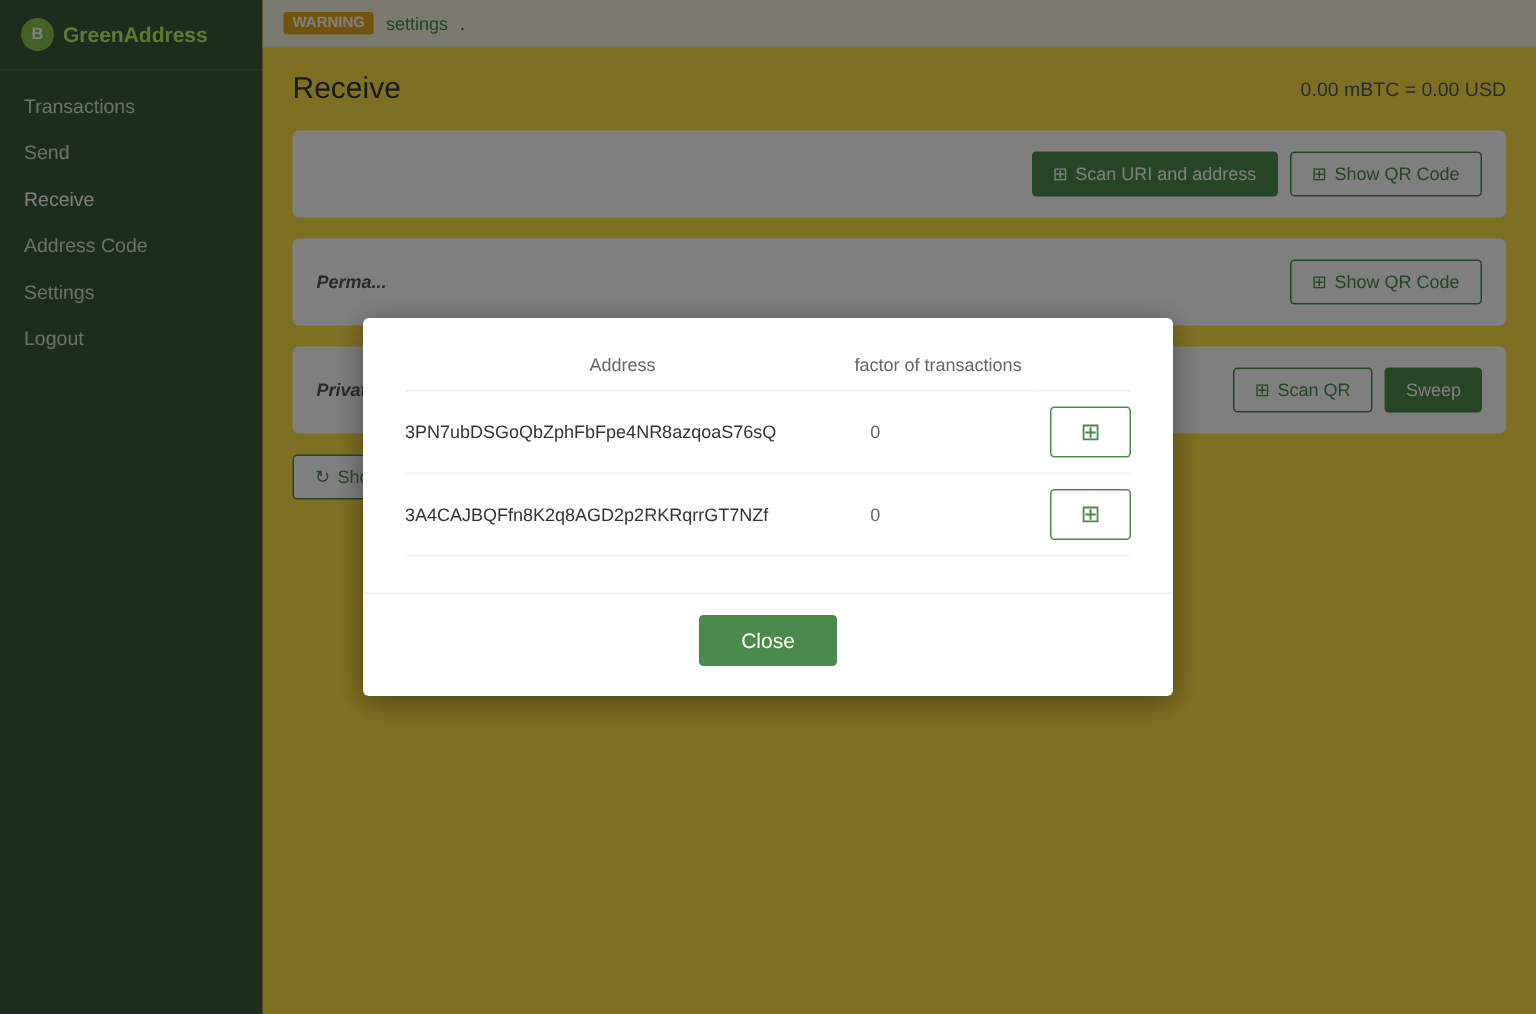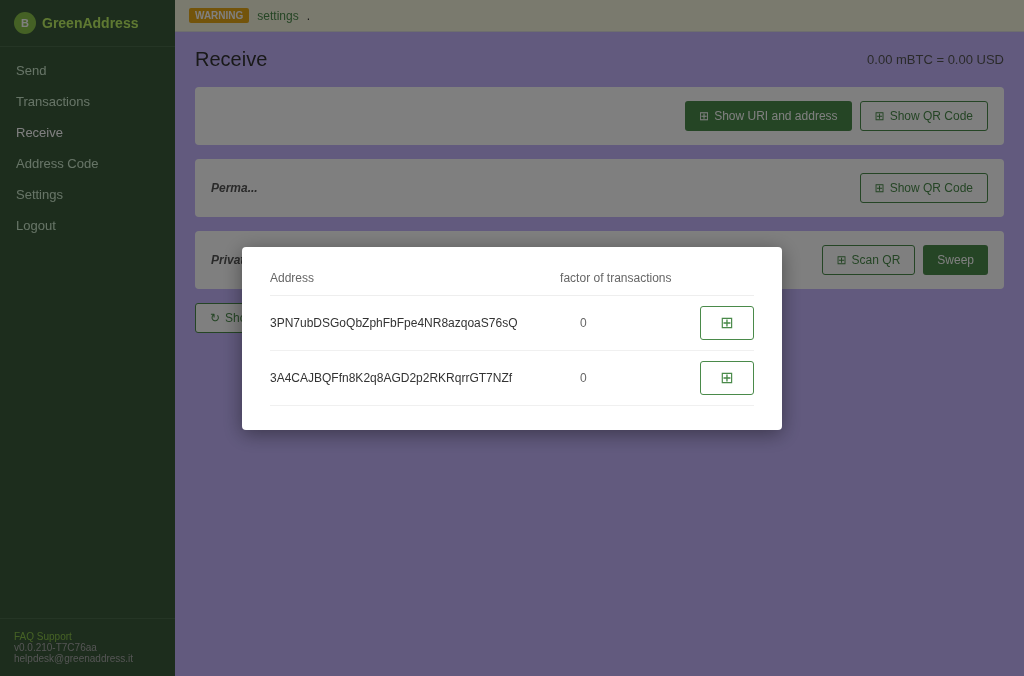--- a/index.html
+++ b/index.html
@@ -44,21 +44,21 @@
       font-size: 10px;
       border-top: 1px solid #4a6a4a;
     }
     .sidebar-footer a { color: #8bc34a; text-decoration: none; }
 
     
     .main {
       flex: 1;
       display: flex;
       flex-direction: column;
-      background: #c4b5fd;
+      background: #fde047;
       position: relative;
       overflow: hidden;
     }
 
     
     .warning-bar {
       background: #f5f5dc;
       padding: 8px 14px;
       display: flex;
       align-items: center;
@@ -150,21 +150,21 @@
       background: white;
       border-radius: 4px;
       width: 540px;
       max-width: 95vw;
       box-shadow: 0 4px 20px rgba(0,0,0,0.4);
       overflow: hidden;
     }
     .modal-body { padding: 24px 28px; }
     .modal-table { width: 100%; border-collapse: collapse; }
     .modal-table th {
-      text-align: left;
+      text-align: center;
       font-size: 12px;
       color: #666;
       font-weight: normal;
       padding-bottom: 10px;
       border-bottom: 1px solid #eee;
     }
     .modal-table th:last-child { text-align: center; }
     .modal-table td {
       padding: 10px 0;
       font-size: 12px;
@@ -208,32 +208,27 @@
   </style>
 </head>
 <body>
 
 <div class="sidebar">
   <div class="sidebar-logo">
     <div class="logo-circle">B</div>
     <span class="logo-text">GreenAddress</span>
   </div>
   <nav class="sidebar-nav">
+    <div class="sidebar-item">Transactions</div>
     <div class="sidebar-item">Send</div>
-    <div class="sidebar-item">Transactions</div>
     <div class="sidebar-item highlighted">Receive</div>
     <div class="sidebar-item">Address Code</div>
     <div class="sidebar-item">Settings</div>
     <div class="sidebar-item">Logout</div>
   </nav>
-  <div class="sidebar-footer">
-    <div><a>FAQ</a> <a>Support</a></div>
-    <div>v0.0.210-T7C76aa</div>
-    <div>helpdesk@greenaddress.it</div>
-  </div>
 </div>
 
 <div class="main">
 
   <div class="warning-bar">
     <span class="warning-badge">WARNING</span>
     <a class="warning-link">settings</a>
     <span>.</span>
   </div>
 
@@ -241,21 +236,21 @@
     <div class="page-header">
       <h1 class="page-title">Receive</h1>
       <span class="balance-info">0.00 mBTC = 0.00 USD</span>
     </div>
 
     <div class="receive-section">
       <span></span>
       <div style="display:flex;gap:8px;">
         <button class="btn-green">
           <span>⊞</span>
-          <span>Show URI and address</span>
+          <span>Scan URI and address</span>
         </button>
         <button class="btn-outline">
           <span>⊞</span>
           <span>Show QR Code</span>
         </button>
       </div>
     </div>
 
     <div class="section-row">
       <span class="section-label">Perma...</span>
@@ -313,15 +308,18 @@
       <td>0</td>
       <td>
         <button class="qr-btn">
           <span class="qr-icon">⊞</span>
         </button>
       </td>
     </tr>
             </tbody>
         </table>
       </div>
+      <div class="modal-footer">
+        <button class="close-btn">Close</button>
+      </div>
     </div>
   </div>
 </div>
 
 </body></html>

